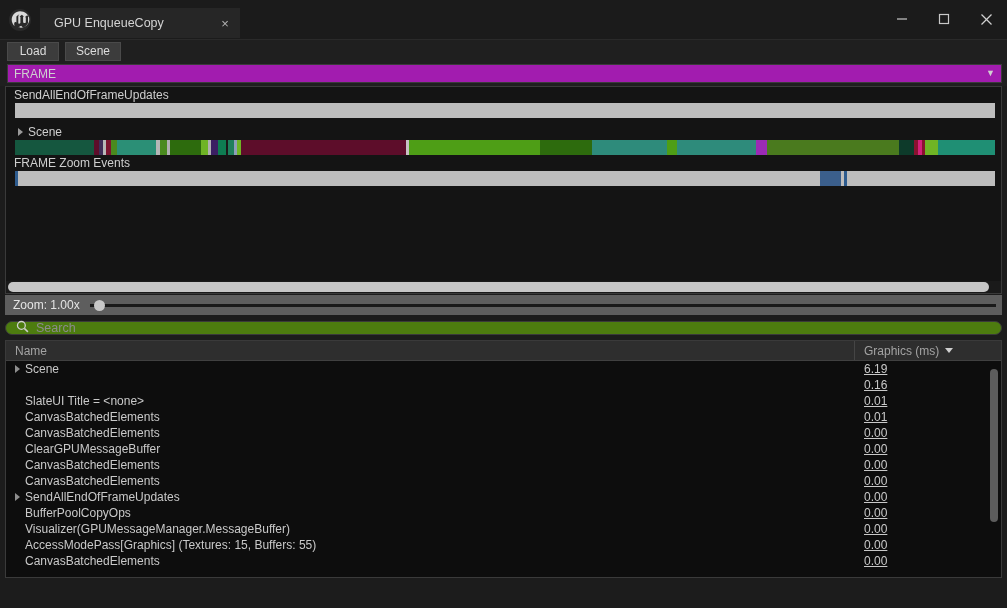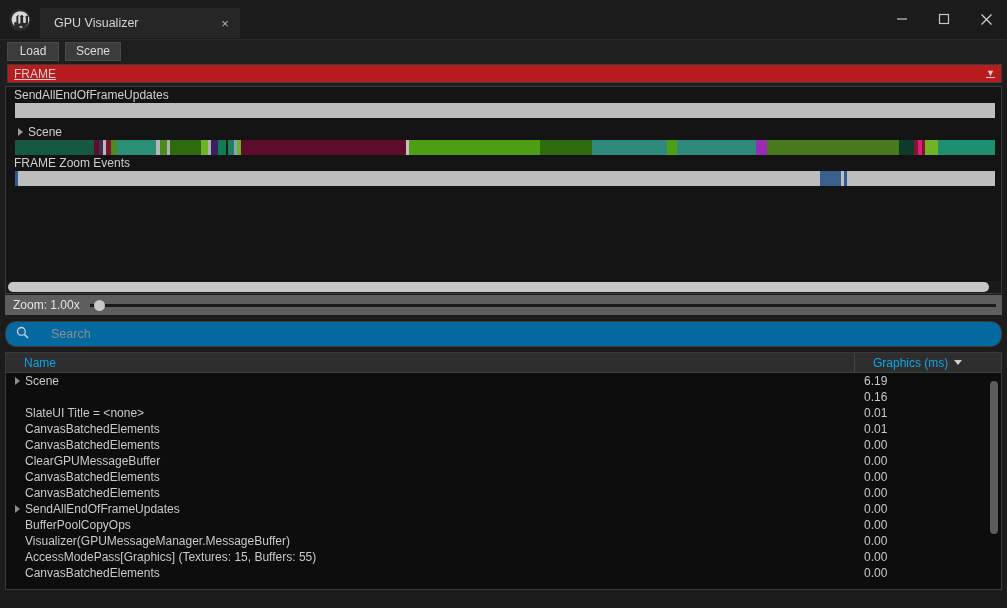--- a/index.html
+++ b/index.html
@@ -81,29 +81,28 @@
     padding: 0 10px;
   }
 
   
   .combo-wrap {
     padding: 2px 5px 3px 7px;
     background: #1f1f1f;
   }
   .combo {
     height: 19px;
-    background: #b91c1c;
+    background: #a21caf;
     border: 1px solid #3b3b3b;
     display: flex;
     align-items: center;
     padding: 0 6px 0 6px;
     color: #cfcfcf;
     font-size: 12px;
     position: relative;
-    text-decoration: underline;
   }
   .combo-label { flex: 1; }
   .combo-arrow { color: #d0d0d0; font-size: 9px; line-height: 1; }
 
   
   .tl-panel {
     margin: 0 5px;
     background: #141414;
     border: 1px solid #3a3a3a;
     height: 208px;
@@ -183,28 +182,28 @@
     width: 11px; height: 11px;
     border-radius: 50%;
     background: #c8c8c8;
   }
 
   .outer-gap { height: 6px; background:#1c1c1c; }
 
   
   .search-wrap { padding: 0 5px; }
   .search {
-    height: 26px;
-    background: #0369a1;
+    height: 14px;
+    background: #4d7c0f;
     border: 1px solid #3a3a3a;
     border-radius: 11px;
     display: flex;
     align-items: center;
     padding: 0 10px;
-    gap: 22px;
+    gap: 7px;
   }
   .search input {
     flex: 1;
     background: transparent;
     border: none;
     outline: none;
     color: #d0d0d0;
     font-size: 12.5px;
     font-family: "Liberation Sans", sans-serif;
   }
@@ -219,25 +218,25 @@
     position: relative;
     overflow: hidden;
   }
   .thead {
     display: flex;
     height: 20px;
     background: #2e2e2e;
     border-bottom: 1px solid #404040;
   }
   .th {
-    color: #0ea5e9;
+    color: #a3a3a3;
     font-size: 12px;
     display: flex;
     align-items: center;
-    padding-left: 18px;
+    padding-left: 9px;
   }
   .th.name { flex: 1; border-right: 1px solid #454545; }
   .th.dur { width: 146px; gap: 6px; }
   .sort-arrow {
     width: 0; height: 0;
     border-left: 4px solid transparent;
     border-right: 4px solid transparent;
     border-top: 5px solid #cfcfcf;
   }
   .tbody {
@@ -267,20 +266,21 @@
     border-bottom: 4px solid transparent;
     margin-right: 5px;
     flex: 0 0 auto;
   }
   .row-tri.hidden { border-left-color: transparent; }
   .cell-dur {
     width: 146px;
     color: #c9c9c9;
     font-size: 12px;
     padding-left: 9px;
+    text-decoration: underline;
   }
   .vscroll {
     position: absolute;
     top: 20px; right: 2px; bottom: 3px;
     width: 11px;
   }
   .vthumb {
     width: 8px;
     margin-left: 2px;
     background: #5c5c5c;
@@ -294,21 +294,21 @@
 
 <div class="titlebar">
   <div class="ue-logo">
     <svg width="24" height="24" viewBox="0 0 24 24" aria-hidden="true">
       <circle cx="12" cy="12" r="11" fill="#2a2a2a"></circle>
       <path d="M12 3.2c-4.6 0-8.3 3.8-8.3 8.5 0 2.6 1.2 4.9 3 6.4-.5-1-.5-2.1-.5-2.1 0-1.3.6-1.9 1.3-1.9.5 0 .9.3.9.3V8.6s.7-1.1 1.9-1.7c.6-.3 1-.3 1-.3l-1 1.2v6.9c0 .7.4 1 .8 1 .5 0 1-.4 1.3-.7V9.1l-.8-.7 2.3-1.6 1.9 1.6-.7.6v5.5s.8.6 1.6.6c.7 0 1.1-.4 1.1-1V9.6l-.8-.7 2.2-1.6 1.4 1.2-.6.6v5.8c0 .6-1.9 3.4-4.3 4.4-.7.3-1.3-.2-1.3-.2l-1.3-1.3-2.6 1.5s.9.4 2.5.4c4.6 0 8.3-3.8 8.3-8.5S16.6 3.2 12 3.2z" fill="#d9d9d9"></path>
     </svg>
   </div>
 
   <div class="tab">
-    <span class="tab-label">GPU Visualizer</span>
+    <span class="tab-label">GPU EnqueueCopy</span>
     <span class="tab-close">×</span>
   </div>
 
   <div class="win-ctrls">
     <div class="win-btn">
       <svg width="12" height="12" viewBox="0 0 12 12">
           <line x1="1" y1="6" x2="11" y2="6" stroke="#c8c8c8" stroke-width="1.2"></line>
         </svg>
     </div>
     <div class="win-btn">

